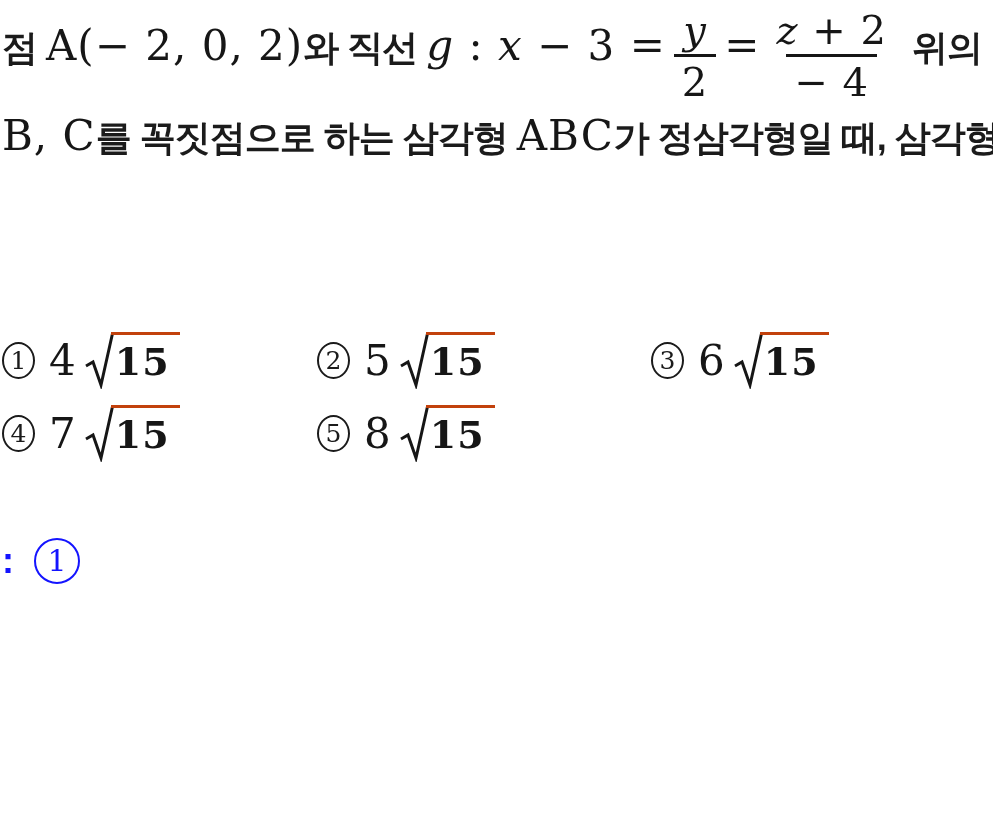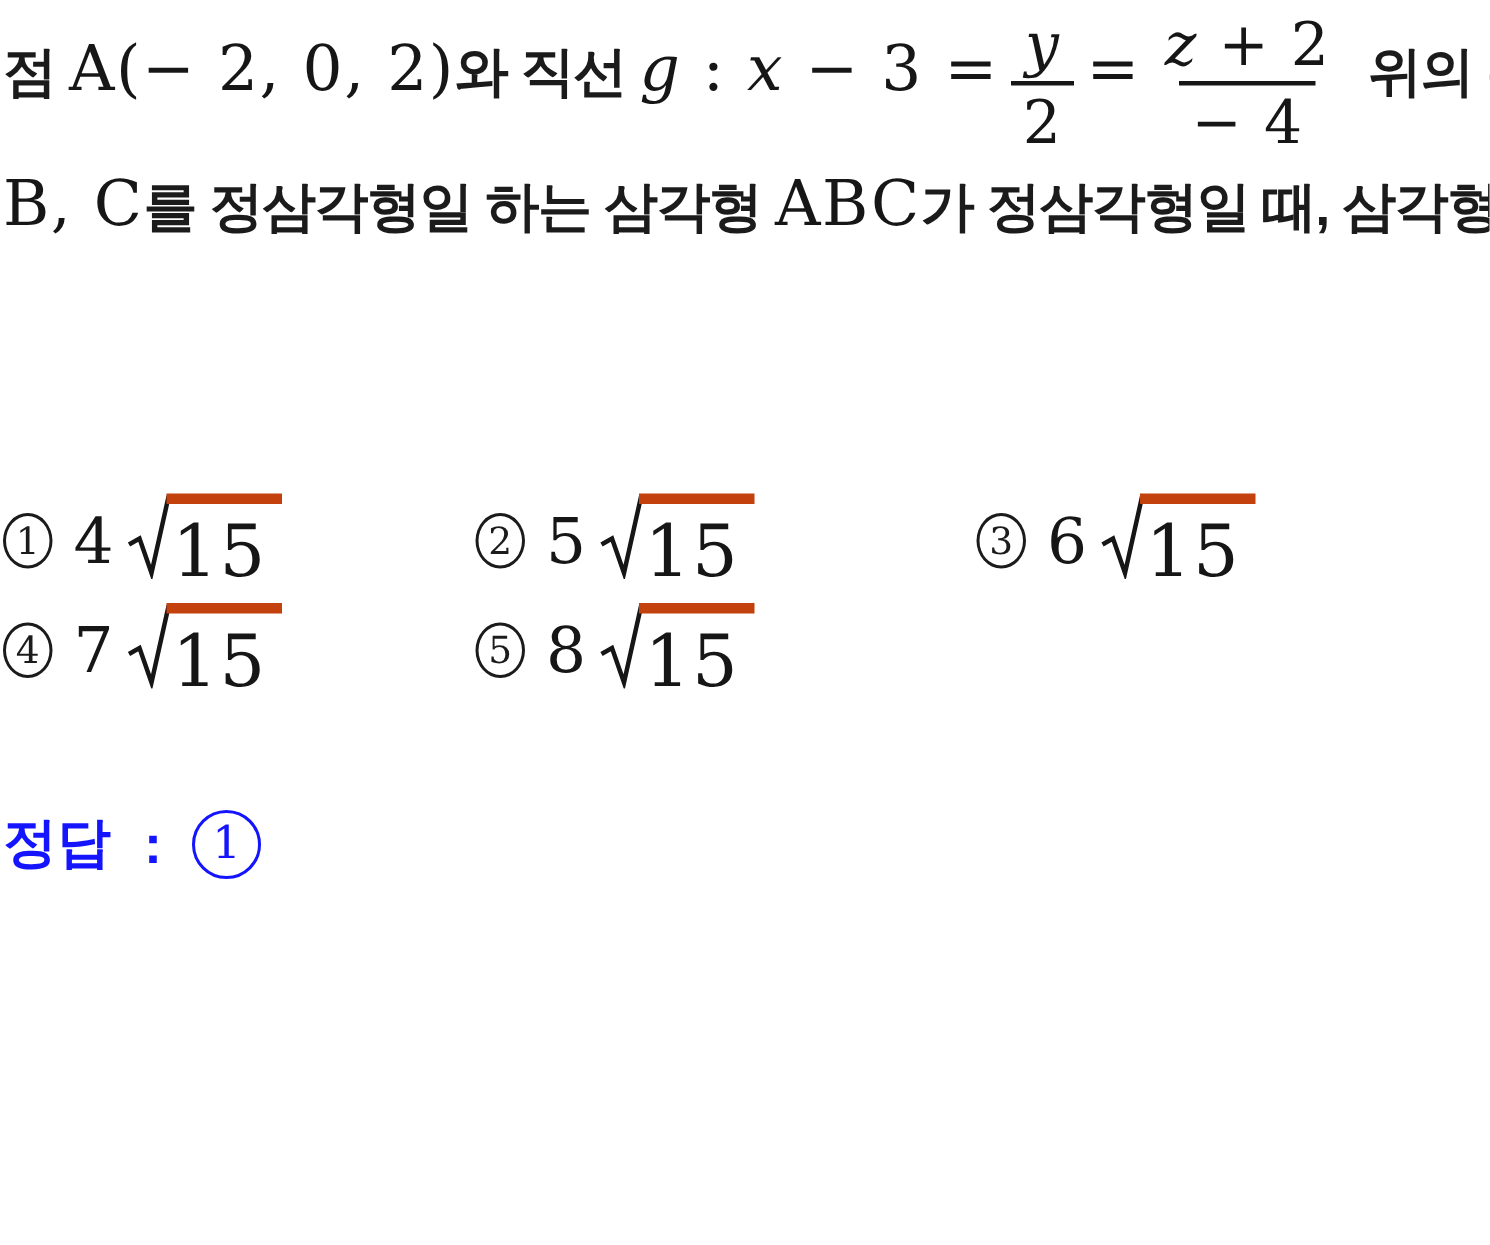--- a/index.html
+++ b/index.html
@@ -81,25 +81,26 @@
     font-size: 25px;
     line-height: 1;
     color: #1b1b1b;
   }
   .coef { margin-left: 14px; }
 
   
   .sqrt { display: inline-flex; align-items: flex-start; margin-left: 7px; }
   .rad-svg { display: block; width: 30px; height: 57px; flex: none; }
   .cand {
-    border-top: 7px solid #c2410c;
+    border-top: 3px solid #c2410c;
     padding: 8px 10px 0 4px;
     margin-left: -3px;
-    font-size: 48px;
+    font-size: 38px;
     line-height: 1;
+    font-weight: bold;
   }
 
   
   .answer {
     position: absolute;
     top: 538px; left: 2px;
     display: flex;
     align-items: center;
   }
   .answer .kr { color: #1414ff; letter-spacing: 0; }
@@ -111,21 +112,21 @@
   }
   .circ.blue .circ-digit { color: #1414ff; font-size: 30px; }
 </style>
 </head>
 <body>
 
 <div class="page">
 
   <div class="line line1"><span class="kr">점 </span><span class="mn">A(− 2, 0, 2)</span><span class="kr">와 직선 </span><span class="mi">g</span><span class="mn"> : </span><span class="mi">x</span><span class="mn"> − 3 =</span><span class="frac"><span class="num mi">y</span><span class="den mn">2</span></span><span class="mn">=</span><span class="frac"><span class="num"><span class="mi">z</span><span class="mn"> + 2</span></span><span class="den mn">− 4</span></span><span class="kr"> 위의 두 점</span></div>
 
-  <div class="line line2"><span class="mn">B, C</span><span class="kr">를 정삼각형일 하는 삼각형 </span><span class="mn">ABC</span><span class="kr">가 정삼각형일 때, 삼각형</span></div>
+  <div class="line line2"><span class="mn">B, C</span><span class="kr">를 꼭짓점으로 하는 삼각형 </span><span class="mn">ABC</span><span class="kr">가 정삼각형일 때, 삼각형</span></div>
 
 
   <div class="options">
 
     <div class="option">
       <span class="circ">
           <span class="circ-digit">1</span>
         </span>
       <span class="mn coef">4</span>
       <span class="sqrt">
@@ -185,20 +186,19 @@
             <path d="M2 34 L9 30 L17 53 L28.5 1.5" stroke="#161616" stroke-width="3" fill="none"></path>
           </svg>
         <span class="mn cand">15</span>
       </span>
     </div>
 
     <div></div>
   </div>
 
   <div class="answer">
-    <span class="kr ans-label">정답</span>
     <span class="kr ans-colon">:</span>
     <span class="circ blue">
         <span class="circ-digit">1</span>
       </span>
   </div>
 
 </div>
 
 </body></html>

